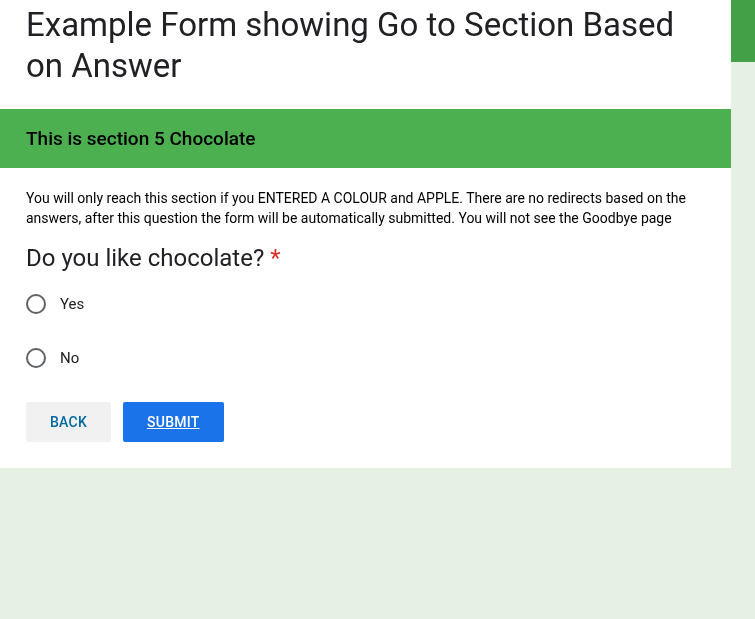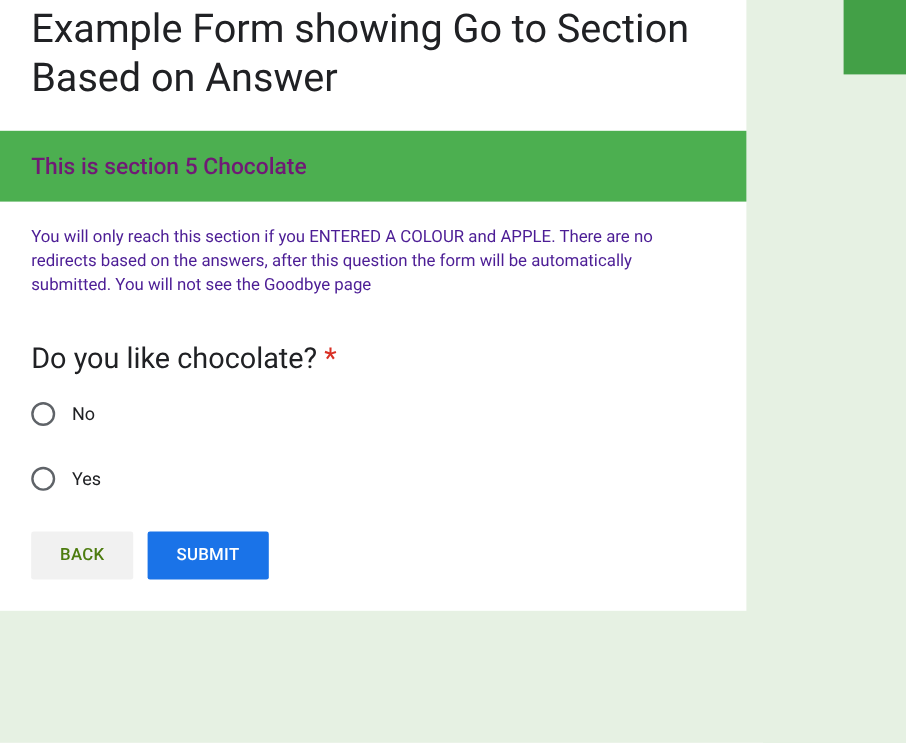--- a/index.html
+++ b/index.html
@@ -17,54 +17,54 @@
     .green-strip {
       position: absolute;
       right: 0;
       top: 0;
       width: 52px;
       height: 62px;
       background: #43a047;
     }
     .form-container {
       background: #fff;
-      width: 622px;
+      width: 731px;
       position: relative;
       z-index: 1;
     }
     .form-header {
       padding: 0 26px 22px 26px;
     }
     .form-title {
       font-size: 33px;
       font-weight: 400;
       color: #202124;
       line-height: 1.25;
       padding-top: 4px;
     }
     .required-note {
       color: #d93025;
       font-size: 14px;
       margin-top: 30px;
     }
     .section-banner {
       background: #4caf50;
-      color: #701a75;
+      color: #000000;
       padding: 18px 26px;
       font-size: 19px;
       font-weight: 500;
     }
     .section-body {
       padding: 20px 26px 26px 26px;
     }
     .section-description {
       font-size: 14px;
-      color: #4c1d95;
+      color: #000000;
       line-height: 1.45;
-      margin-bottom: 37px;
+      margin-bottom: 16px;
     }
     .question-text {
       font-size: 24px;
       color: #202124;
       font-weight: 400;
       margin-bottom: 22px;
     }
     .required-asterisk {
       color: #d93025;
     }
@@ -96,25 +96,26 @@
       padding: 12px 24px;
       font-size: 14px;
       font-weight: 500;
       letter-spacing: 0.25px;
       cursor: pointer;
       border-radius: 2px;
       font-family: inherit;
     }
     .btn-back {
       background: #f1f1f1;
-      color: #4d7c0f;
+      color: #0369a1;
     }
     .btn-submit {
       background: #1a73e8;
       color: #fff;
+      text-decoration: underline;
     }
   </style>
 </head>
 <body>
 
 <div class="green-strip"></div>
 
 <div class="form-container">
   <div class="form-header">
     <h1 class="form-title">Example Form showing Go to Section Based on Answer</h1>
@@ -124,26 +125,26 @@
 
   <div class="section-body">
     <p class="section-description">You will only reach this section if you ENTERED A COLOUR and  APPLE.  There are no redirects based on the answers, after this question the form will be automatically submitted.  You will not see the Goodbye page</p>
 
     <div class="question-text">
       <span>Do you like chocolate? </span><span class="required-asterisk">*</span>
     </div>
 
     <div class="radio-option">
       <span class="radio-circle"></span>
-      <span class="radio-label">No</span>
+      <span class="radio-label">Yes</span>
     </div>
 
     <div class="radio-option">
       <span class="radio-circle"></span>
-      <span class="radio-label">Yes</span>
+      <span class="radio-label">No</span>
     </div>
 
     <div class="button-row">
       <button class="btn btn-back">BACK</button>
       <button class="btn btn-submit">SUBMIT</button>
     </div>
   </div>
 </div>
 
 </body></html>

